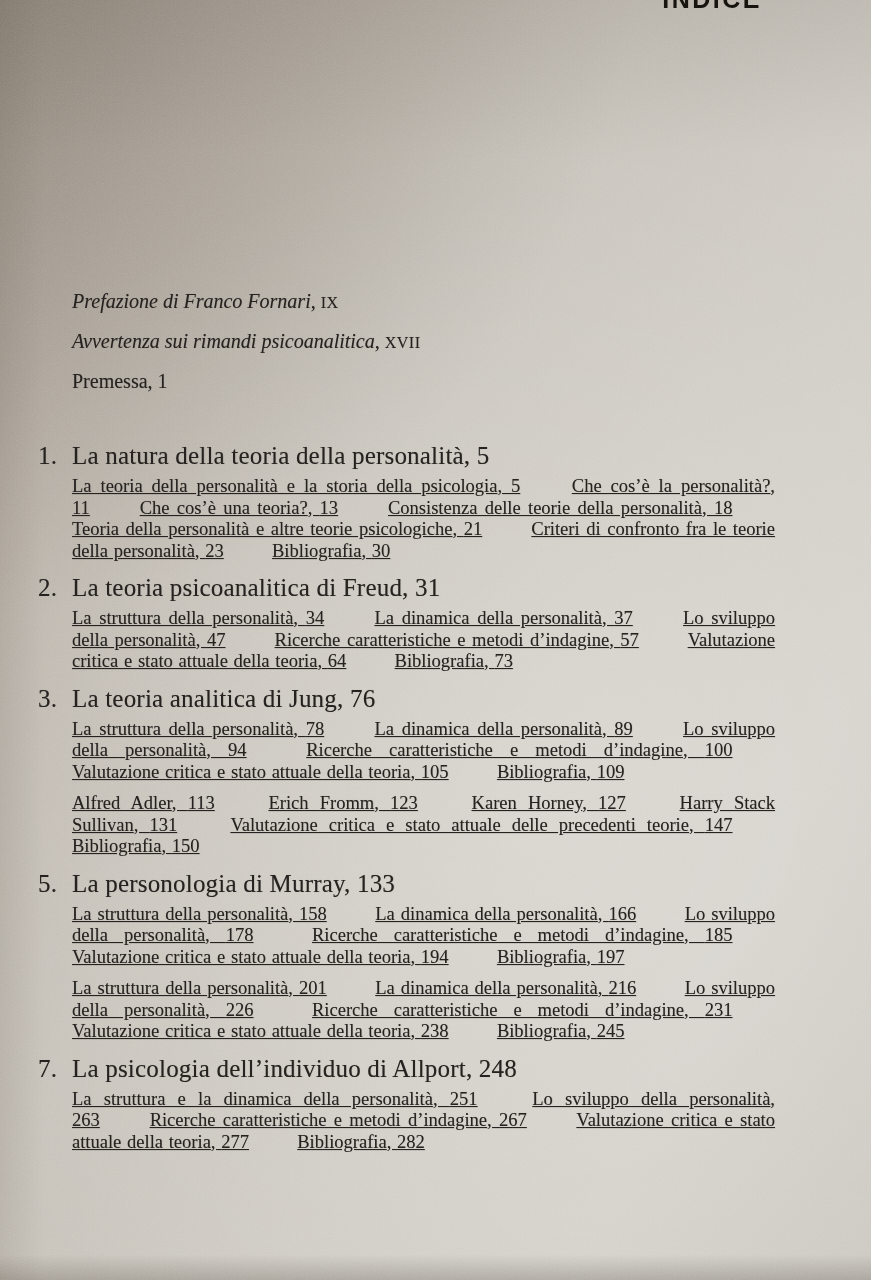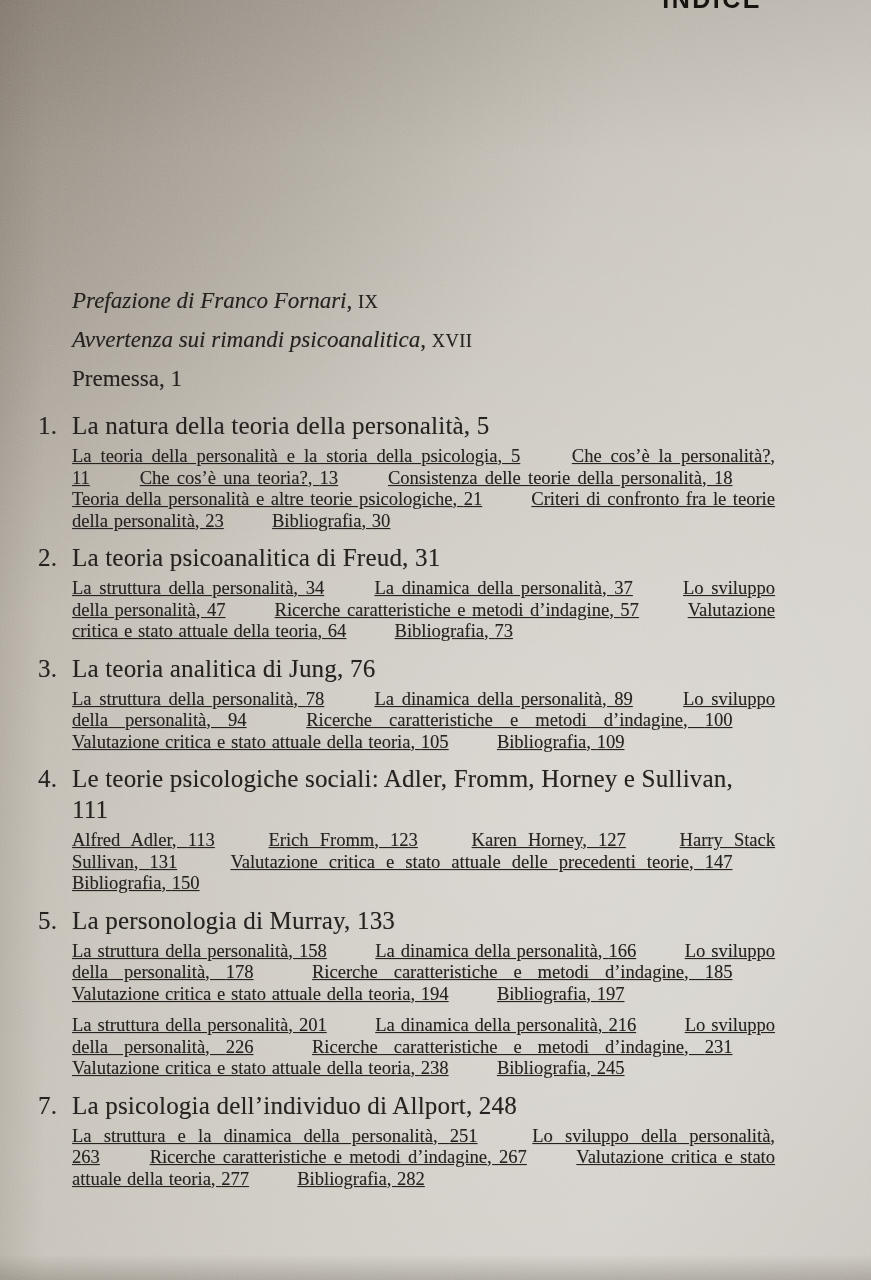--- a/index.html
+++ b/index.html
@@ -38,27 +38,27 @@
     color: #17140f;
   }
   .content {
     position: absolute;
     left: 72px; top: 0;
     width: 703px;
     text-shadow: 0.3px 0.4px 0.7px rgba(40,36,30,0.30);
   }
   .front-matter { padding-top: 282px; }
   .fm-row {
-    font-size: 23px;
+    font-size: 20px;
     line-height: 38px;
     white-space: nowrap;
   }
   .fm-row.italic .fm-title { font-style: italic; }
   .pg-sc { font-size: 0.8em; letter-spacing: 0.5px; }
-  .chapters { margin-top: 12px; }
+  .chapters { margin-top: 40px; }
   .chapter { margin-top: 10px; }
   .chapter-title {
     margin: 0;
     font-weight: 400;
     font-size: 25px;
     line-height: 31px;
     letter-spacing: 0.2px;
   }
   .ch-num { display: inline-block; width: 34px; margin-left: -34px; }
   .sections {
@@ -98,21 +98,20 @@
         </section>
         <section class="chapter">
           <h2 class="chapter-title"><span class="ch-num">2.</span><span>La teoria psicoanalitica di Freud</span>, <span class="ch-pg">31</span></h2>
           <p class="sections"><span class="sec"><span>La struttura della personalità</span>, <span>34</span></span> <span class="sec"><span>La dinamica della personalità</span>, <span>37</span></span> <span class="sec"><span>Lo sviluppo della personalità</span>, <span>47</span></span> <span class="sec"><span>Ricerche caratteristiche e metodi d’indagine</span>, <span>57</span></span> <span class="sec"><span>Valutazione critica e stato attuale della teoria</span>, <span>64</span></span> <span class="sec"><span>Bibliografia</span>, <span>73</span></span></p>
         </section>
         <section class="chapter">
           <h2 class="chapter-title"><span class="ch-num">3.</span><span>La teoria analitica di Jung</span>, <span class="ch-pg">76</span></h2>
           <p class="sections"><span class="sec"><span>La struttura della personalità</span>, <span>78</span></span> <span class="sec"><span>La dinamica della personalità</span>, <span>89</span></span> <span class="sec"><span>Lo sviluppo della personalità</span>, <span>94</span></span> <span class="sec"><span>Ricerche caratteristiche e metodi d’indagine</span>, <span>100</span></span> <span class="sec"><span>Valutazione critica e stato attuale della teoria</span>, <span>105</span></span> <span class="sec"><span>Bibliografia</span>, <span>109</span></span></p>
         </section>
         <section class="chapter">
-          <h2 class="chapter-title"><span class="ch-num">4.</span><span>Le teorie psicologiche sociali: Adler, Fromm, Horney e Sullivan</span>, <span class="ch-pg">111</span></h2>
           <p class="sections"><span class="sec"><span>Alfred Adler</span>, <span>113</span></span> <span class="sec"><span>Erich Fromm</span>, <span>123</span></span> <span class="sec"><span>Karen Horney</span>, <span>127</span></span> <span class="sec"><span>Harry Stack Sullivan</span>, <span>131</span></span> <span class="sec"><span>Valutazione critica e stato attuale delle precedenti teorie</span>, <span>147</span></span> <span class="sec"><span>Bibliografia</span>, <span>150</span></span></p>
         </section>
         <section class="chapter">
           <h2 class="chapter-title"><span class="ch-num">5.</span><span>La personologia di Murray</span>, <span class="ch-pg">133</span></h2>
           <p class="sections"><span class="sec"><span>La struttura della personalità</span>, <span>158</span></span> <span class="sec"><span>La dinamica della personalità</span>, <span>166</span></span> <span class="sec"><span>Lo sviluppo della personalità</span>, <span>178</span></span> <span class="sec"><span>Ricerche caratteristiche e metodi d’indagine</span>, <span>185</span></span> <span class="sec"><span>Valutazione critica e stato attuale della teoria</span>, <span>194</span></span> <span class="sec"><span>Bibliografia</span>, <span>197</span></span></p>
         </section>
         <section class="chapter">
           <p class="sections"><span class="sec"><span>La struttura della personalità</span>, <span>201</span></span> <span class="sec"><span>La dinamica della personalità</span>, <span>216</span></span> <span class="sec"><span>Lo sviluppo della personalità</span>, <span>226</span></span> <span class="sec"><span>Ricerche caratteristiche e metodi d’indagine</span>, <span>231</span></span> <span class="sec"><span>Valutazione critica e stato attuale della teoria</span>, <span>238</span></span> <span class="sec"><span>Bibliografia</span>, <span>245</span></span></p>
         </section>
         <section class="chapter">

